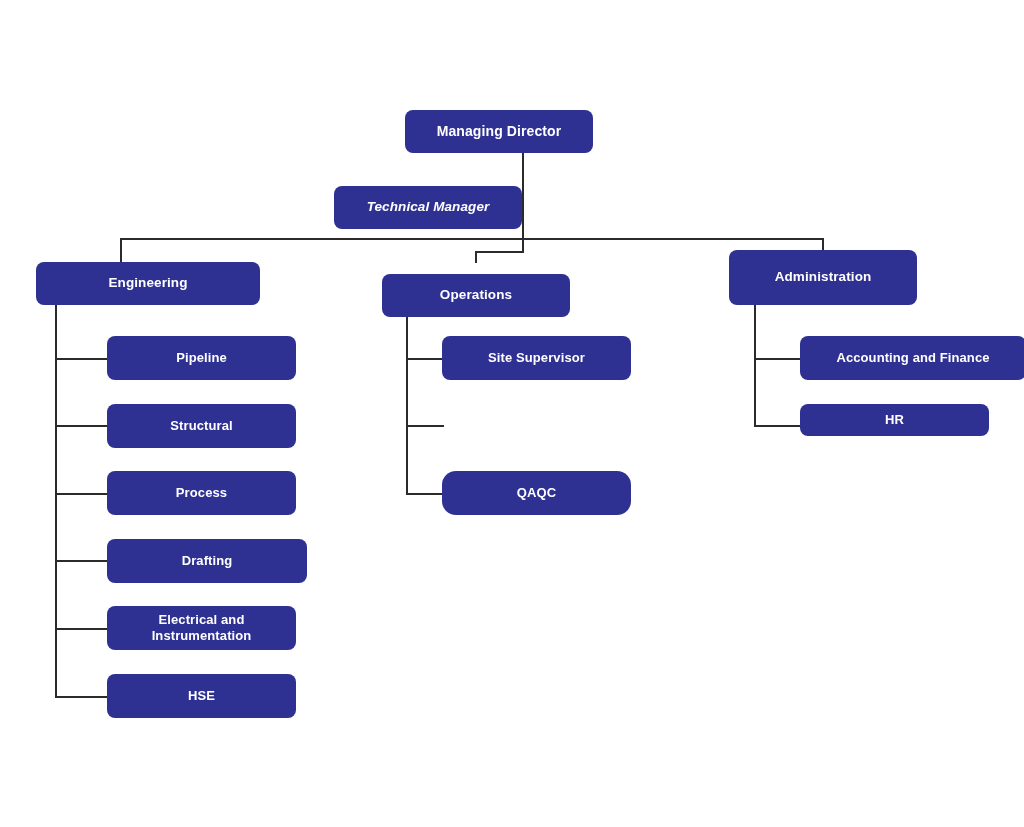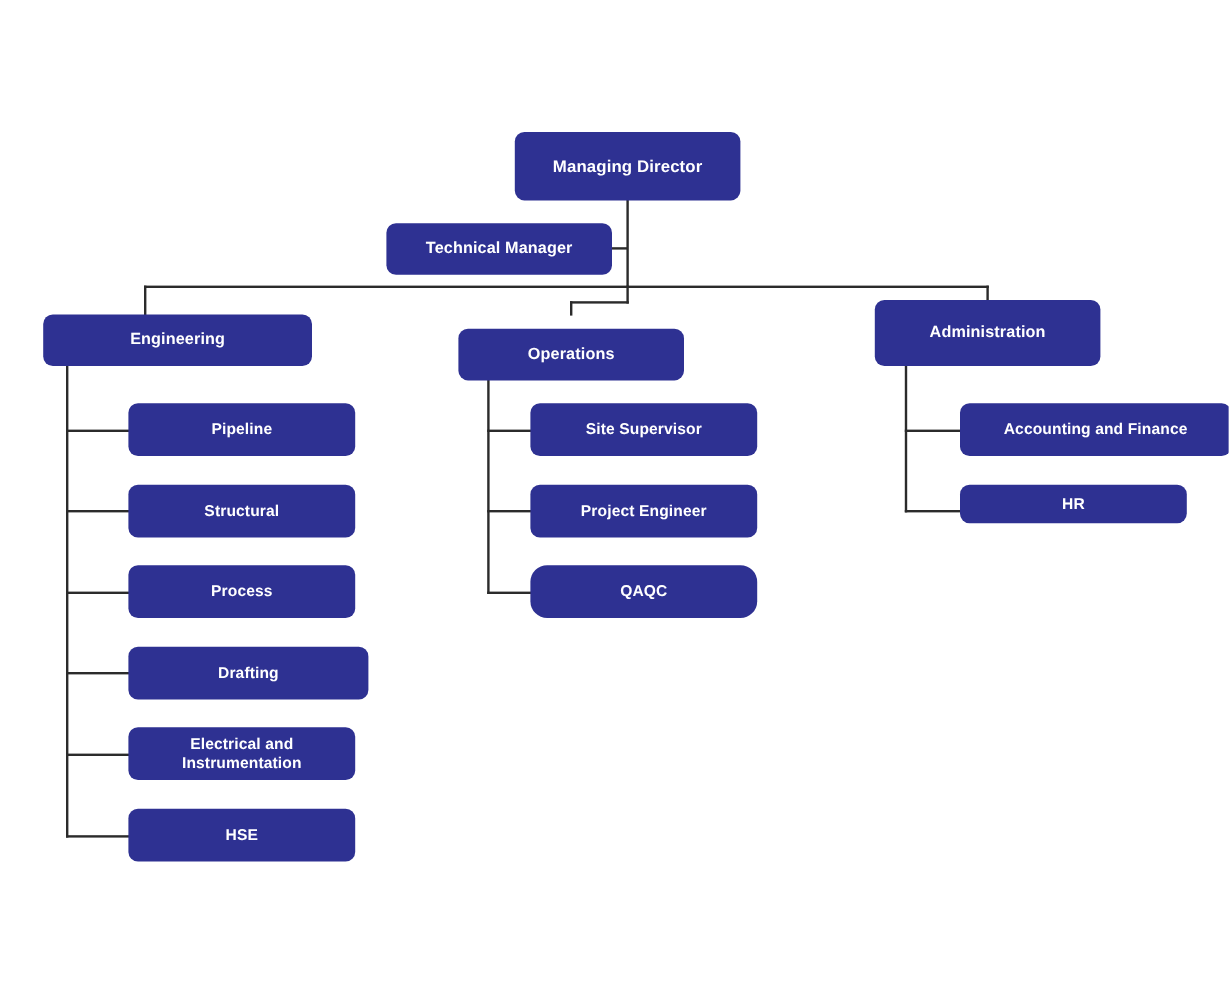--- a/index.html
+++ b/index.html
@@ -83,25 +83,25 @@
 
   <div class="connector v" style="left:406px; top:304px; height:191px;"></div>
   <div class="connector h" style="left:406px; top:358px; width:38px;"></div>
   <div class="connector h" style="left:406px; top:425px; width:38px;"></div>
   <div class="connector h" style="left:406px; top:493px; width:38px;"></div>
 
   <div class="connector v" style="left:754px; top:304px; height:123px;"></div>
   <div class="connector h" style="left:754px; top:358px; width:48px;"></div>
   <div class="connector h" style="left:754px; top:425px; width:48px;"></div>
 
-  <div class="node level-1" style="left:429px; top:110px; width:188px; height:57px;">
+  <div class="node level-1" style="left:405px; top:110px; width:188px; height:43px;">
     <span class="node-label">Managing Director</span>
   </div>
 
-  <div class="node level-2" style="left:322px; top:186px; width:188px; height:43px;">
+  <div class="node level-2" style="left:334px; top:186px; width:188px; height:43px;font-style:italic;">
     <span class="node-label">Technical Manager</span>
   </div>
 
   <div class="node level-3" style="left:36px; top:262px; width:224px; height:43px;">
     <span class="node-label">Engineering</span>
   </div>
 
   <div class="node level-3" style="left:382px; top:262px; width:188px; height:43px;margin-top:12px;">
     <span class="node-label">Operations</span>
   </div>
@@ -125,23 +125,20 @@
   <div class="node level-4" style="left:107px; top:606px; width:189px; height:44px;">
     <span class="node-label">Electrical and Instrumentation</span>
   </div>
   <div class="node level-4" style="left:107px; top:674px; width:189px; height:44px;">
     <span class="node-label">HSE</span>
   </div>
 
   <div class="node level-4" style="left:442px; top:336px; width:189px; height:44px;">
     <span class="node-label">Site Supervisor</span>
   </div>
-  <div class="node level-4" style="left:442px; top:404px; width:189px; height:44px;">
-    <span class="node-label">Project Engineer</span>
-  </div>
   <div class="node level-4" style="left:442px; top:471px; width:189px; height:44px;border-radius:14px;">
     <span class="node-label">QAQC</span>
   </div>
 
   <div class="node level-4" style="left:800px; top:336px; width:226px; height:44px;">
     <span class="node-label">Accounting and Finance</span>
   </div>
   <div class="node level-4" style="left:800px; top:404px; width:189px; height:32px;">
     <span class="node-label">HR</span>
   </div>

